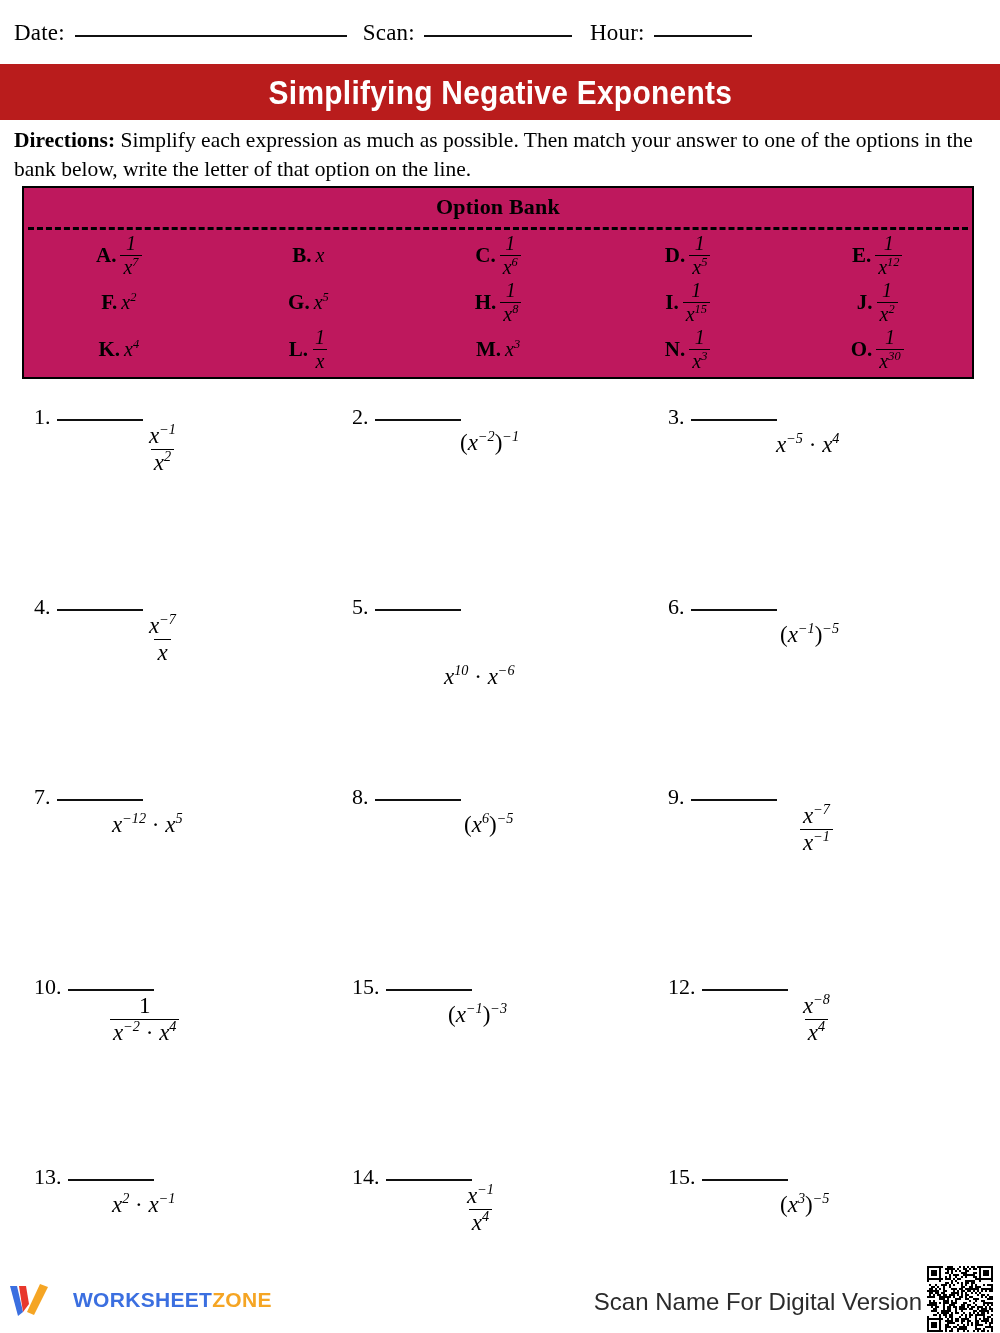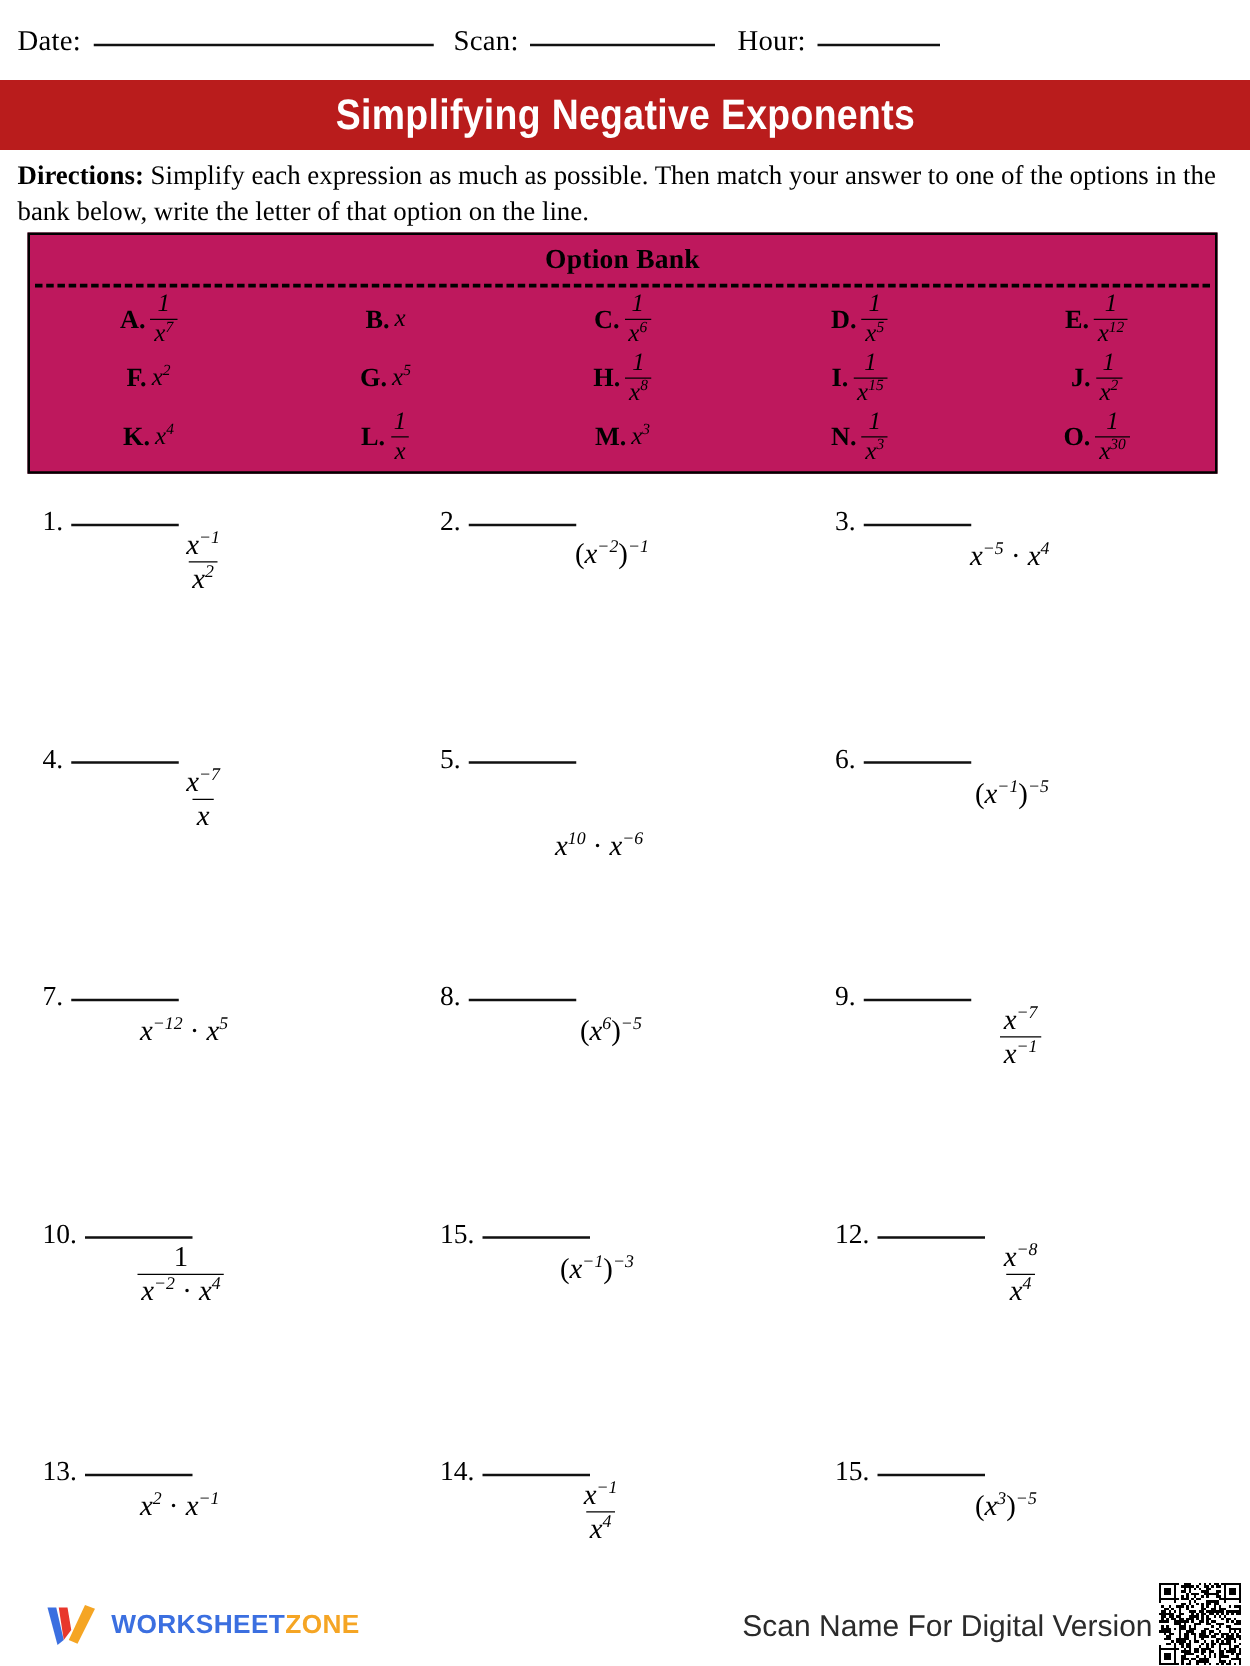--- a/index.html
+++ b/index.html
@@ -176,24 +176,24 @@
   }
 
   
   .footer {
     position: absolute;
     left: 0; top: 1258px;
     width: 1000px; height: 75px;
   }
   .logo {
     position: absolute;
-    left: 36px; top: 24px;
+    left: 8px; top: 24px;
     display: flex;
     align-items: center;
-    gap: 9px;
+    gap: 21px;
     text-align: center;
   }
   .logo-mark { width: 44px; height: 36px; display: block; }
   .logo-text {
     font-family: "Liberation Sans", sans-serif;
     font-weight: 700;
     font-size: 21px;
     letter-spacing: .3px;
     white-space: nowrap;
   }

